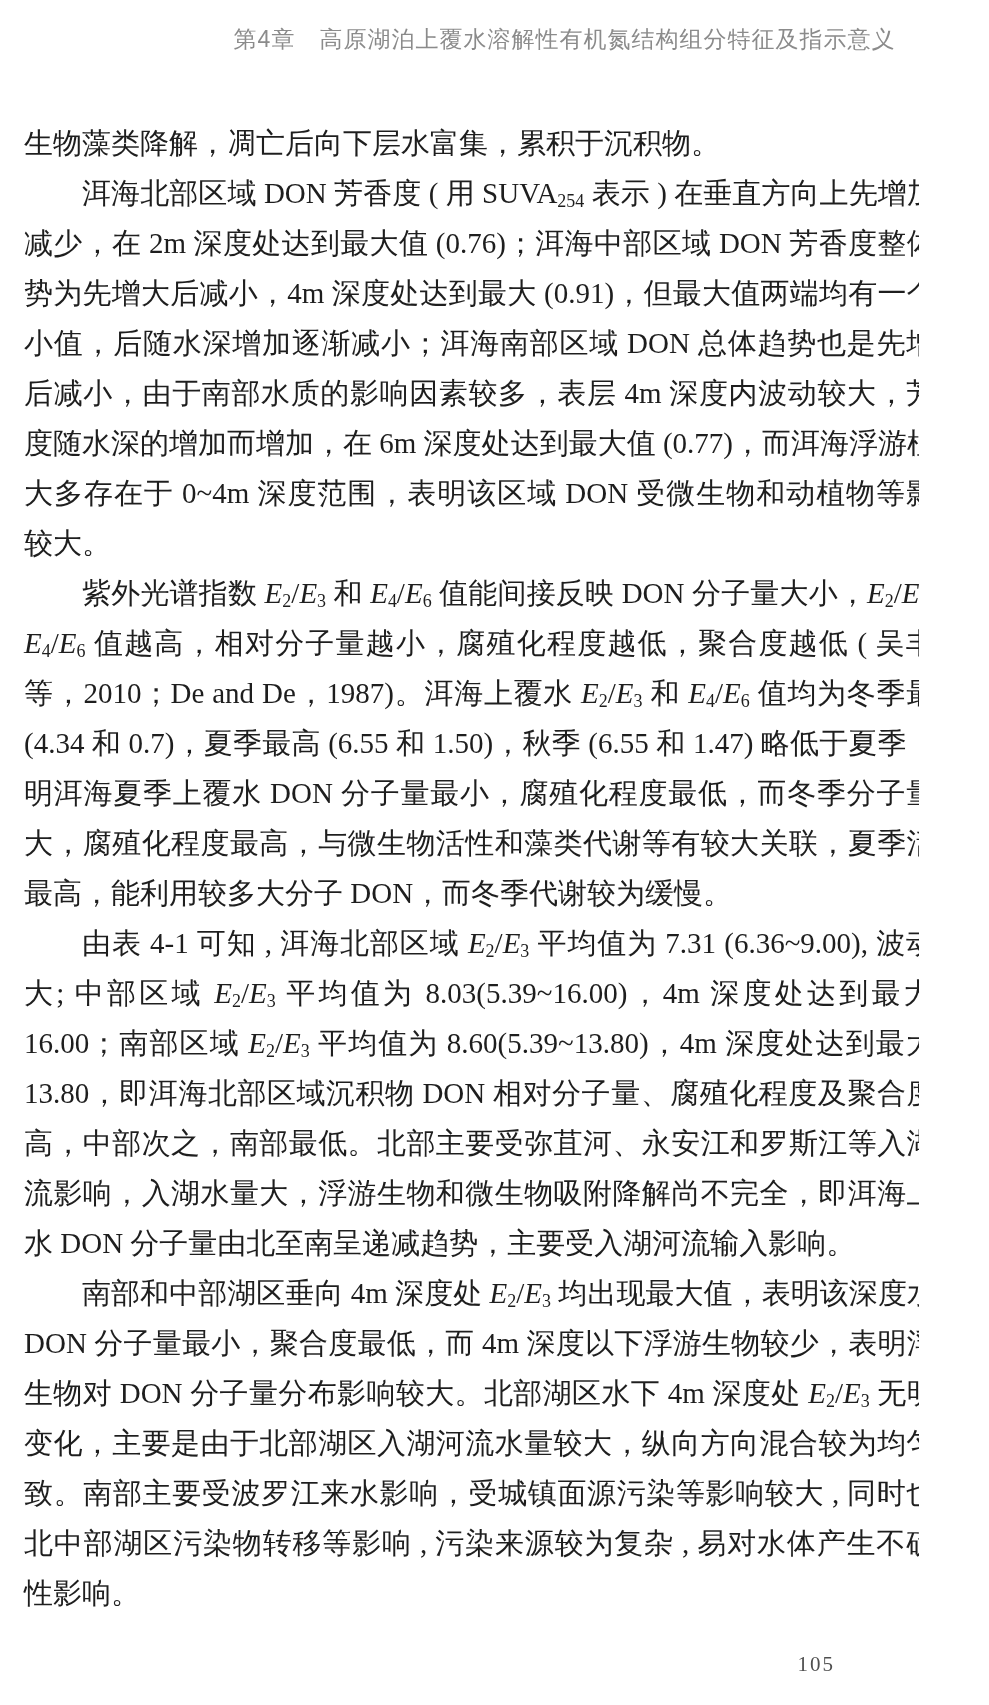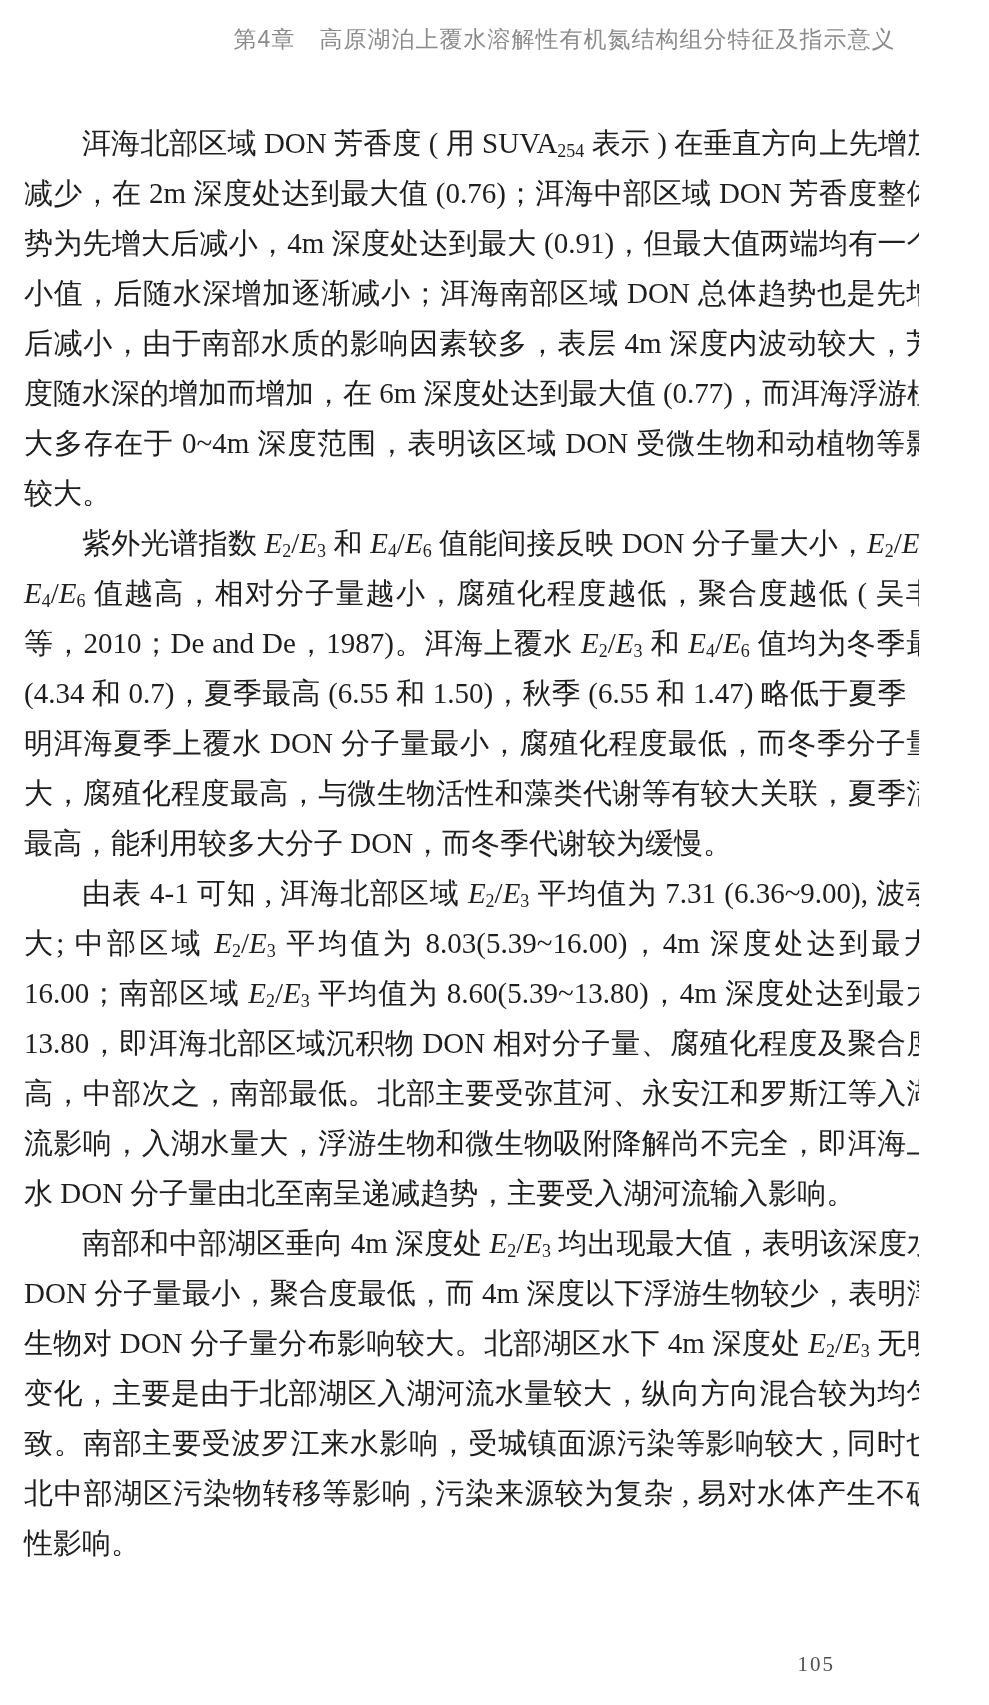--- a/index.html
+++ b/index.html
@@ -65,20 +65,21 @@
   }
 </style>
 </head>
 <body>
 
 <div class="page">
 
   <div class="running-head">第4章　高原湖泊上覆水溶解性有机氮结构组分特征及指示意义</div>
 
   <div class="content">
+      <p>生物藻类降解，凋亡后向下层水富集，累积于沉积物。</p>
       <p class="indent">洱海北部区域 DON 芳香度 ( 用 SUVA<sub>254</sub> 表示 ) 在垂直方向上先增加后减少，在 2m 深度处达到最大值 (0.76)；洱海中部区域 DON 芳香度整体趋势为先增大后减小，4m 深度处达到最大 (0.91)，但最大值两端均有一个极小值，后随水深增加逐渐减小；洱海南部区域 DON 总体趋势也是先增加后减小，由于南部水质的影响因素较多，表层 4m 深度内波动较大，芳香度随水深的增加而增加，在 6m 深度处达到最大值 (0.77)，而洱海浮游植物大多存在于 0~4m 深度范围，表明该区域 DON 受微生物和动植物等影响较大。</p>
       <p class="indent">紫外光谱指数 <i>E</i><sub>2</sub>/<i>E</i><sub>3</sub> 和 <i>E</i><sub>4</sub>/<i>E</i><sub>6</sub> 值能间接反映 DON 分子量大小，<i>E</i><sub>2</sub>/<i>E</i><sub>3</sub> 和 <i>E</i><sub>4</sub>/<i>E</i><sub>6</sub> 值越高，相对分子量越小，腐殖化程度越低，聚合度越低 ( 吴丰昌等，2010；De and De，1987)。洱海上覆水 <i>E</i><sub>2</sub>/<i>E</i><sub>3</sub> 和 <i>E</i><sub>4</sub>/<i>E</i><sub>6</sub> 值均为冬季最小 (4.34 和 0.7)，夏季最高 (6.55 和 1.50)，秋季 (6.55 和 1.47) 略低于夏季，表明洱海夏季上覆水 DON 分子量最小，腐殖化程度最低，而冬季分子量最大，腐殖化程度最高，与微生物活性和藻类代谢等有较大关联，夏季活性最高，能利用较多大分子 DON，而冬季代谢较为缓慢。</p>
       <p class="indent">由表 4-1 可知 , 洱海北部区域 <i>E</i><sub>2</sub>/<i>E</i><sub>3</sub> 平均值为 7.31 (6.36~9.00), 波动较大; 中部区域 <i>E</i><sub>2</sub>/<i>E</i><sub>3</sub> 平均值为 8.03(5.39~16.00)，4m 深度处达到最大值 16.00；南部区域 <i>E</i><sub>2</sub>/<i>E</i><sub>3</sub> 平均值为 8.60(5.39~13.80)，4m 深度处达到最大值 13.80，即洱海北部区域沉积物 DON 相对分子量、腐殖化程度及聚合度最高，中部次之，南部最低。北部主要受弥苴河、永安江和罗斯江等入湖河流影响，入湖水量大，浮游生物和微生物吸附降解尚不完全，即洱海上覆水 DON 分子量由北至南呈递减趋势，主要受入湖河流输入影响。</p>
       <p class="indent">南部和中部湖区垂向 4m 深度处 <i>E</i><sub>2</sub>/<i>E</i><sub>3</sub> 均出现最大值，表明该深度水层 DON 分子量最小，聚合度最低，而 4m 深度以下浮游生物较少，表明浮游生物对 DON 分子量分布影响较大。北部湖区水下 4m 深度处 <i>E</i><sub>2</sub>/<i>E</i><sub>3</sub> 无明显变化，主要是由于北部湖区入湖河流水量较大，纵向方向混合较为均匀所致。南部主要受波罗江来水影响，受城镇面源污染等影响较大 , 同时也受北中部湖区污染物转移等影响 , 污染来源较为复杂 , 易对水体产生不确定性影响。</p>
     </div>
 
   <div class="page-number">105</div>
 
 </div>
 

